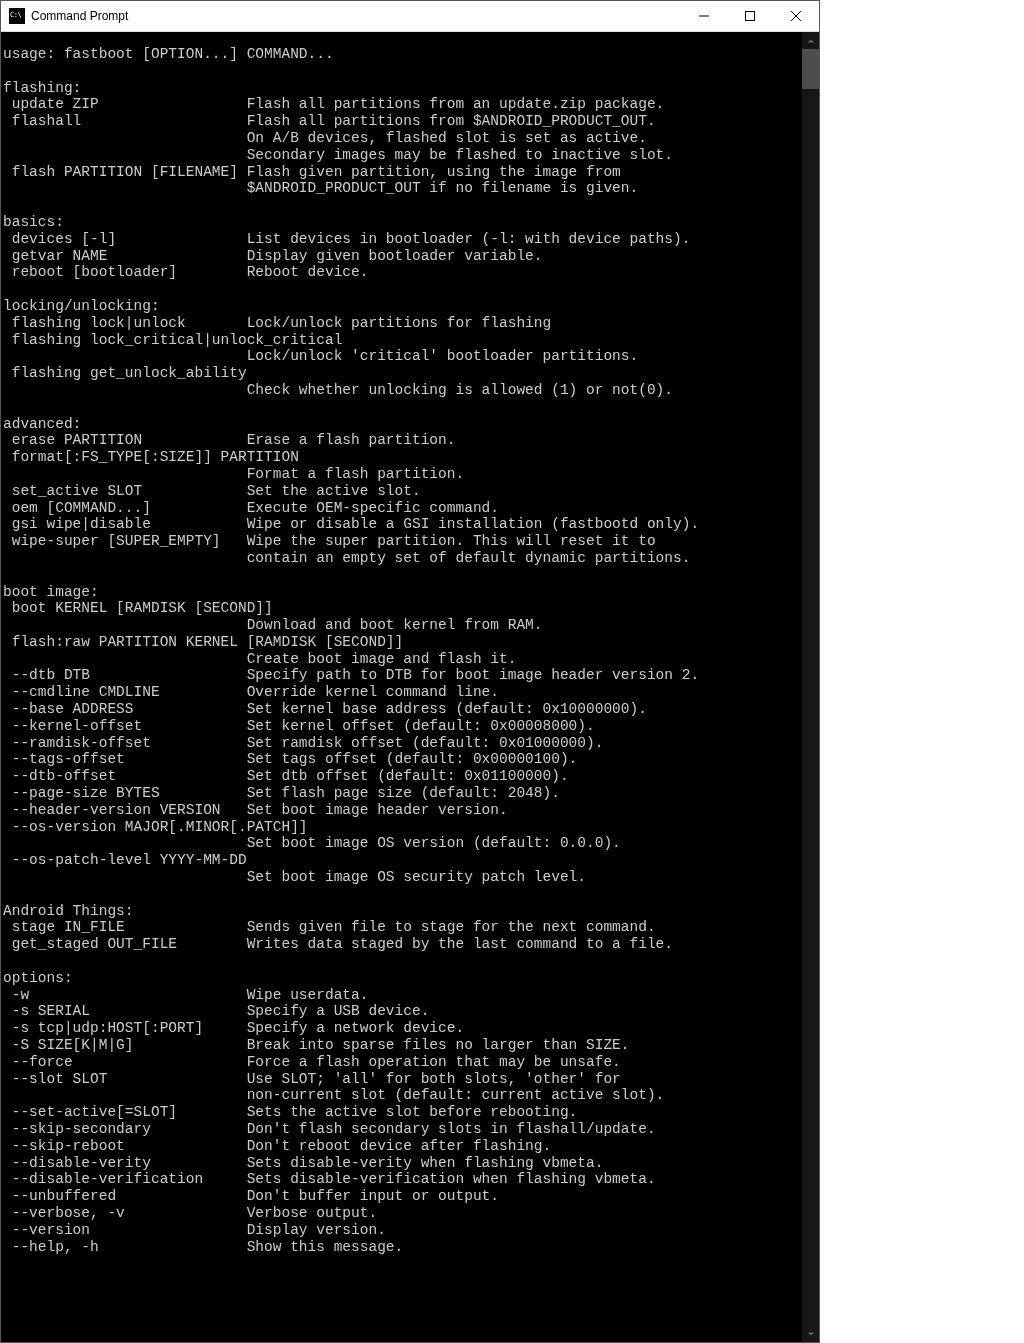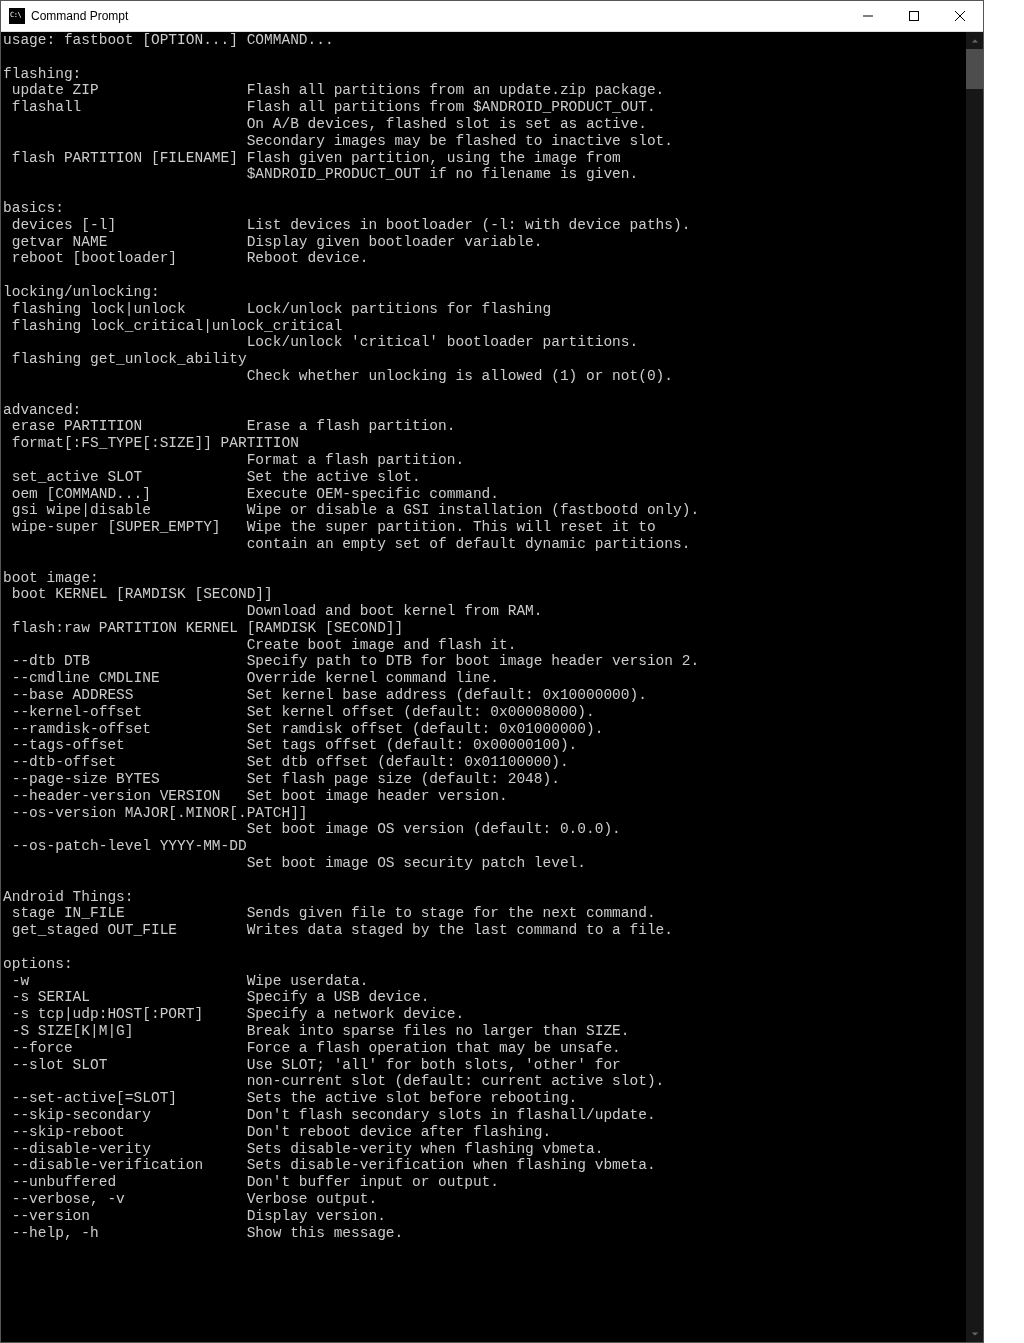--- a/index.html
+++ b/index.html
@@ -5,21 +5,21 @@
   html, body {
     margin: 0;
     padding: 0;
     width: 1024px;
     height: 1343px;
     font-family: "Segoe UI", Tahoma, sans-serif;
     background: #ffffff;
     overflow: hidden;
   }
   .window {
-    width: 984px;
+    width: 820px;
     height: 1343px;
     border: 1px solid #555;
     box-sizing: border-box;
     display: flex;
     flex-direction: column;
     background: #000;
   }
   .titlebar {
     height: 30px;
     background: #ffffff;
@@ -76,21 +76,21 @@
     background: #000;
     min-height: 0;
   }
   .terminal {
     flex: 1;
     background: #000;
     color: #cccccc;
     font-family: Consolas, "Courier New", monospace;
     font-size: 14.5px;
     line-height: 16.8px;
-    padding: 0 0 2px 2px;
+    padding: 14px 0 2px 2px;
     white-space: pre;
     overflow: hidden;
   }
   .scrollbar {
     width: 17px;
     background: #171717;
     position: relative;
     flex-shrink: 0;
   }
   .scrollbar .arrow {

